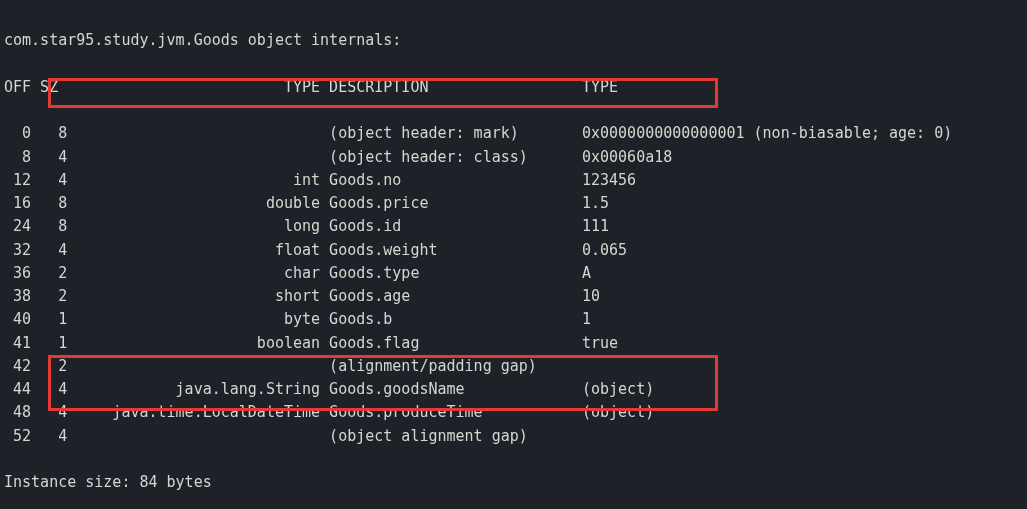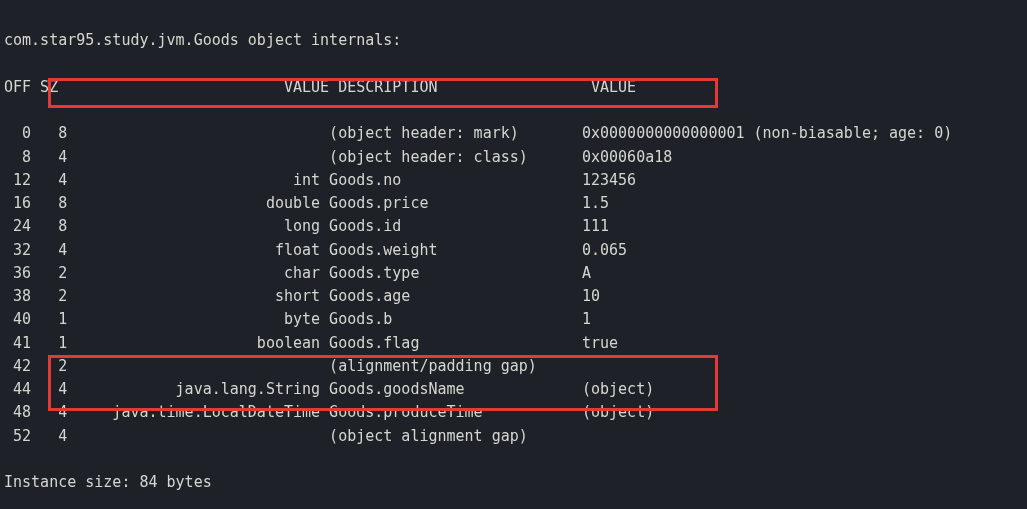--- a/index.html
+++ b/index.html
@@ -30,20 +30,20 @@
     background: transparent;
   }
   .hl1 { left: 48px; top: 78px; width: 670px; height: 30px; }
   .hl2 { left: 48px; top: 355px; width: 670px; height: 56px; }
 </style>
 </head>
 <body>
 
 <div class="terminal">
 <span class="line">com.star95.study.jvm.Goods object internals:</span>
-<span class="line" id="header-row">OFF SZ                         VALUE DESCRIPTION                 VALUE</span>
+<span class="line" id="header-row">OFF SZ                         TYPE DESCRIPTION                 TYPE</span>
 <span class="line">  0   8                             (object header: mark)       0x0000000000000001 (non-biasable; age: 0)</span><span class="line">  8   4                             (object header: class)      0x00060a18</span><span class="line"> 12   4                         int Goods.no                    123456</span><span class="line"> 16   8                      double Goods.price                 1.5</span><span class="line"> 24   8                        long Goods.id                    111</span><span class="line"> 32   4                       float Goods.weight                0.065</span><span class="line"> 36   2                        char Goods.type                  A</span><span class="line"> 38   2                       short Goods.age                   10</span><span class="line"> 40   1                        byte Goods.b                     1</span><span class="line"> 41   1                     boolean Goods.flag                  true</span><span class="line"> 42   2                             (alignment/padding gap)     </span><span class="line"> 44   4            java.lang.String Goods.goodsName             (object)</span><span class="line"> 48   4     java.time.LocalDateTime Goods.produceTime           (object)</span><span class="line"> 52   4                             (object alignment gap)      </span>
 <span class="line">Instance size: 84 bytes</span>
 
 
 <div class="hl hl1"></div>
 <div class="hl hl2"></div>
 </div>
 
 </body></html>

